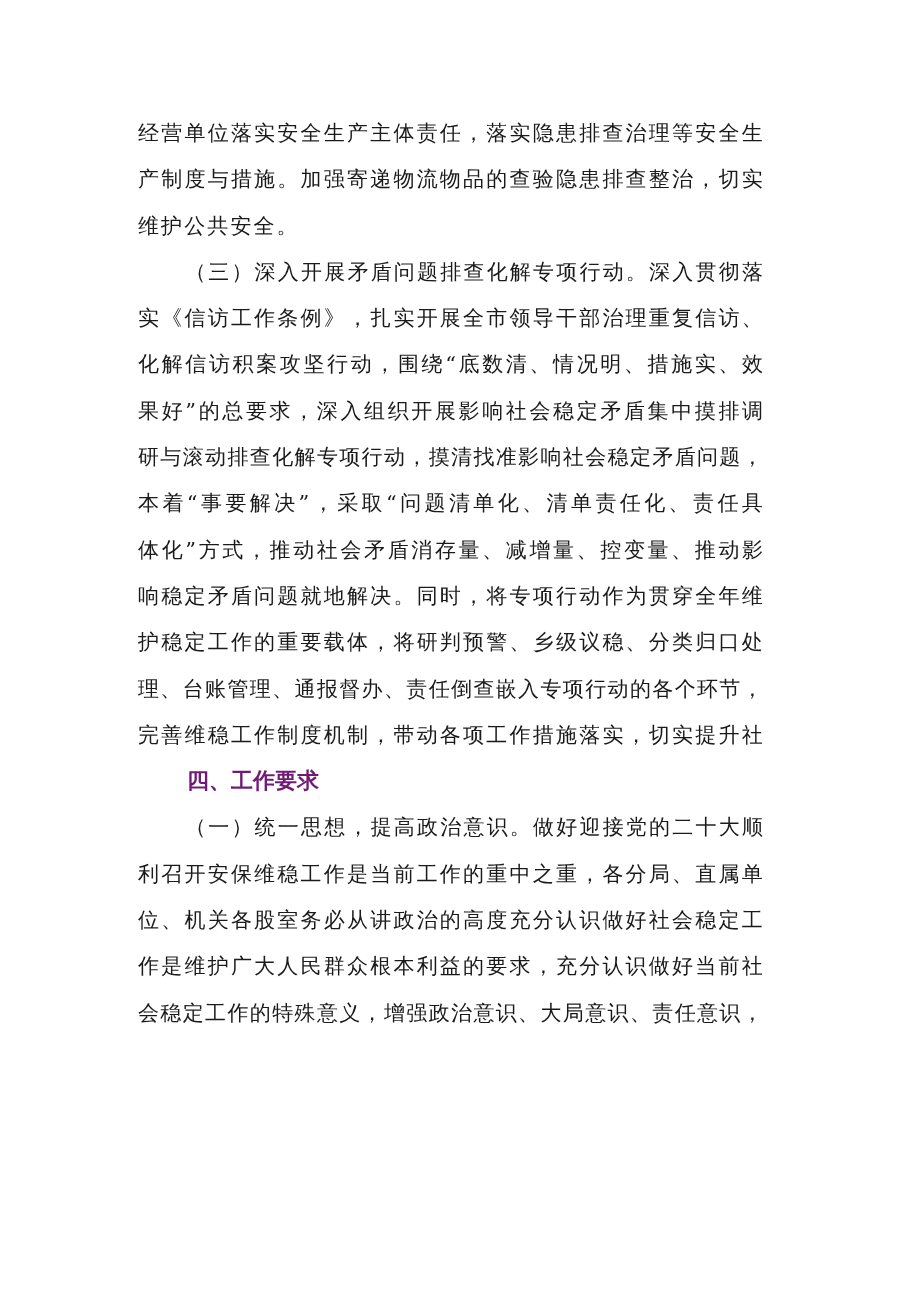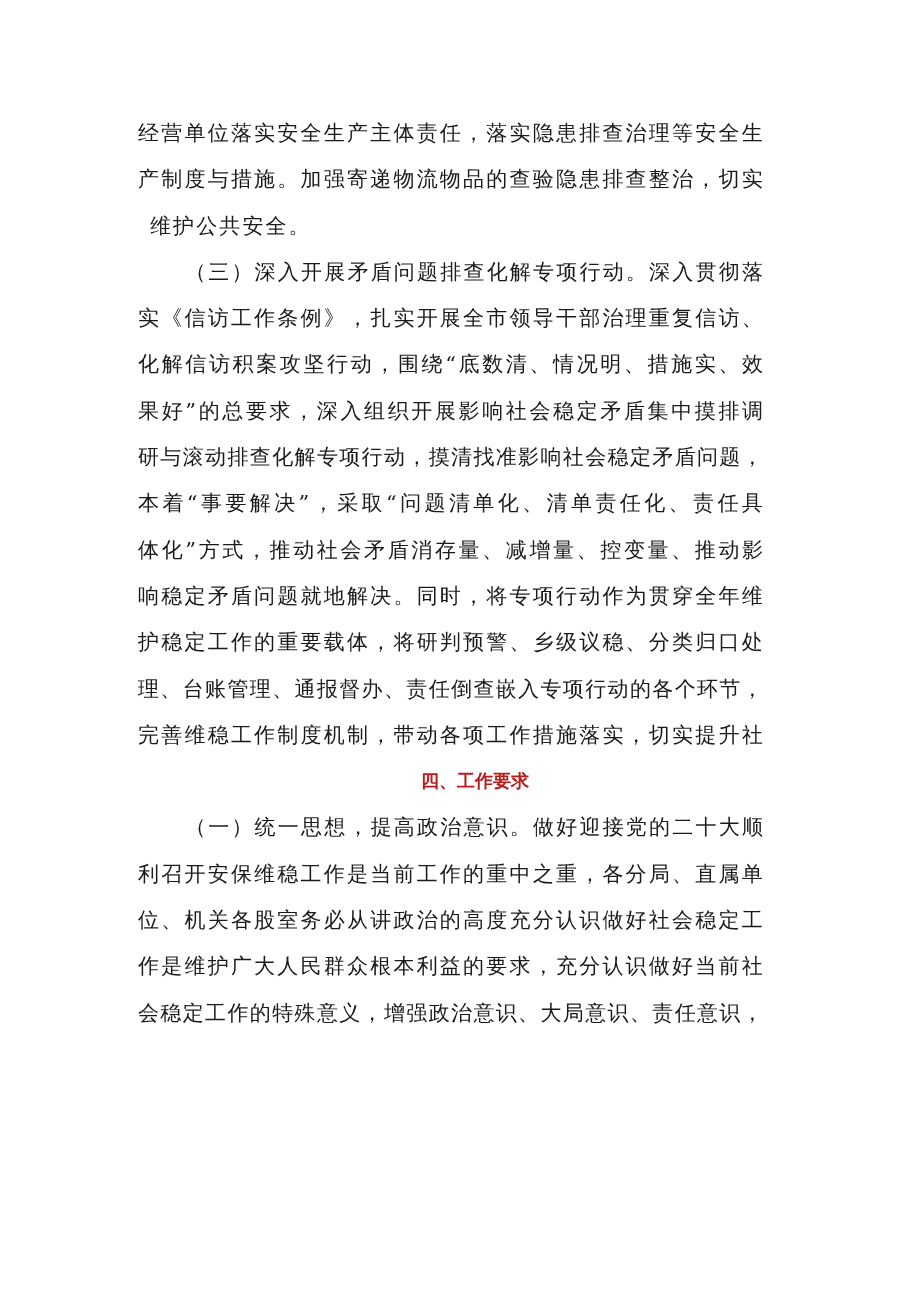--- a/index.html
+++ b/index.html
@@ -35,36 +35,34 @@
       font-size: 21px;
       text-align: justify;
       text-align-last: justify;
       white-space: nowrap;
       overflow: visible;
       letter-spacing: 0;
     }
     .line.last {
       text-align-last: left;
       letter-spacing: 2.1px;
-      margin-left: 12px;
     }
     .line.indent {
       padding-left: 47px;
     }
     .heading {
       display: block;
       height: 46.3px;
       line-height: 30px;
       font-family: "DejaVu Sans", "Liberation Sans", sans-serif;
       font-weight: bold;
-      font-size: 18px;
+      font-size: 22px;
       padding-left: 49px;
       letter-spacing: 0;
-      color: #b91c1c;
-      text-align: center;
+      color: #701a75;
     }
   </style>
 </head>
 <body>
 
 <div class="page">
   <div class="body-text">
 
     <div>
       <span class="line" style="display: flex; justify-content: space-between;">

